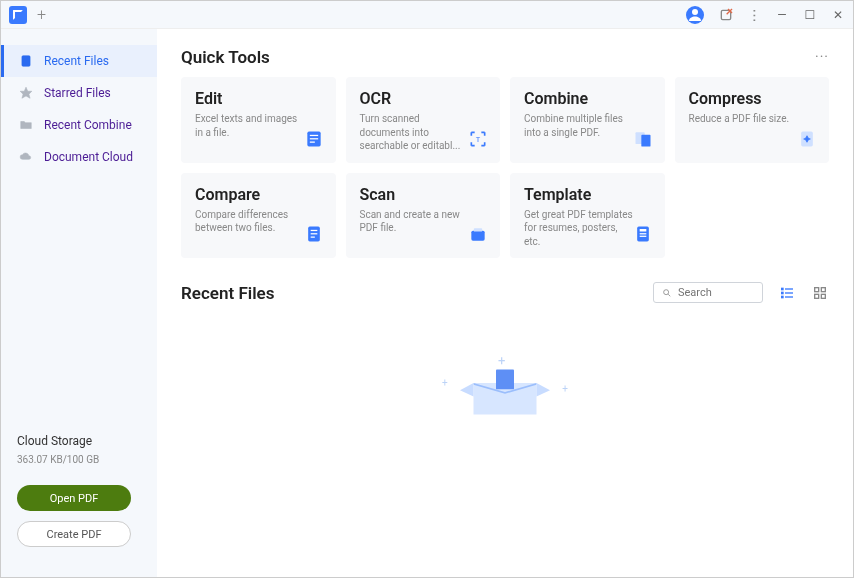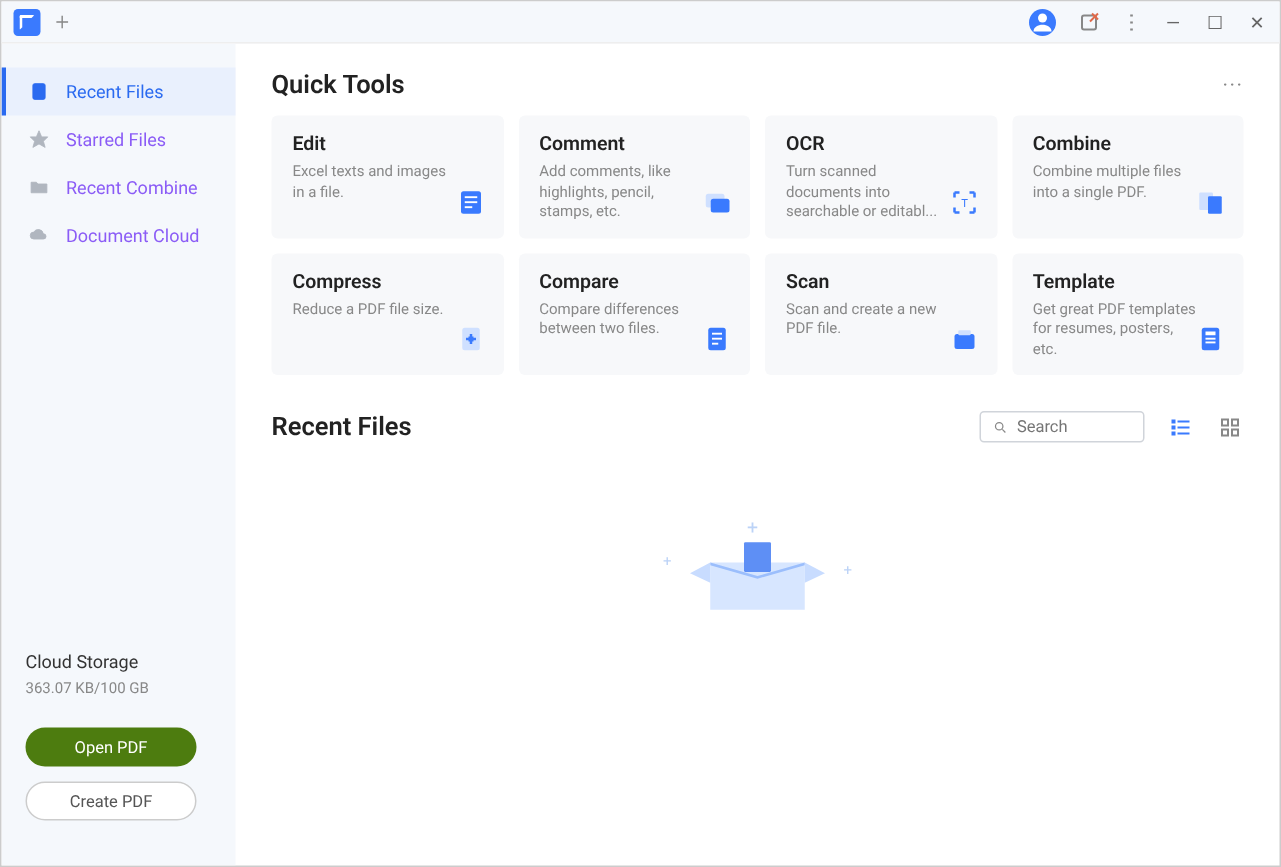--- a/index.html
+++ b/index.html
@@ -11,39 +11,39 @@
   .app-logo-inner { width: 10px; height: 10px; border: 2px solid #fff; border-right-color: transparent; border-bottom-color: transparent; border-radius: 1px; }
   .titlebar-add { color: #888; font-size: 16px; font-weight: 300; cursor: pointer; }
   .titlebar-right { margin-left: auto; display: flex; align-items: center; gap: 14px; }
   .avatar-icon { width: 18px; height: 18px; background: #3a7afe; border-radius: 50%; display:flex;align-items:center;justify-content:center;color:#fff;font-size:10px;}
   .share-icon-box { width:16px;height:16px;position:relative;}
   .share-icon-box svg { width:16px;height:16px;}
   .overflow-icon { color:#888; font-size:14px; letter-spacing:-1px; transform:rotate(90deg);}
   .win-btn { color:#666; width:14px; text-align:center; font-size:12px; cursor:pointer;}
   .body { flex:1; display:flex; overflow:hidden;}
   .sidebar { width:156px; background:#f5f8fc; display:flex; flex-direction:column; padding-top:16px; }
-  .nav-item { display:flex; align-items:center; gap:10px; padding:8px 14px; font-size:12px; color:#8b5cf6; cursor:pointer; border-left:3px solid transparent;}
+  .nav-item { display:flex; align-items:center; gap:10px; padding:8px 14px; font-size:12px; color:#4c1d95; cursor:pointer; border-left:3px solid transparent;}
   .nav-item.active { color:#2a6af0; background:#e9f0fd; border-left-color:#2a6af0;}
   .nav-item.active .nav-icon svg { fill:#2a6af0; stroke:#2a6af0;}
   .nav-icon { width:16px;height:16px; display:flex;align-items:center;justify-content:center;}
   .nav-icon svg { width:14px;height:14px; fill:#b0b6bf; stroke:#b0b6bf;}
   .sidebar-bottom { margin-top:auto; padding: 0 16px 20px 16px; }
   .cloud-label { font-size:12px; color:#333; margin-bottom:6px;}
   .cloud-usage { font-size:10px; color:#888; margin-bottom:20px;}
   .btn { width:114px; height:26px; border-radius:13px; font-size:11px; display:flex;align-items:center;justify-content:center; cursor:pointer; margin-bottom:10px;}
   .btn-primary { background:#4d7c0f; color:#fff; border:none;}
   .btn-secondary { background:#fff; color:#555; border:1px solid #ccc;}
   .main { flex:1; padding:18px 24px 12px 24px; overflow:auto;}
   .section-header { display:flex; align-items:center; justify-content:space-between; margin-bottom:10px;}
   .section-title { font-size:17px; font-weight:600; color:#222;}
   .more-dots { color:#888; letter-spacing:1px; cursor:pointer; font-size:14px;}
   .tools-grid { display:grid; grid-template-columns: repeat(4, 1fr); gap:10px; }
   .tool-card { background:#f7f8fa; border-radius:4px; padding:12px 14px 10px 14px; min-height:68px; position:relative; cursor:pointer; }
   .tool-card.highlight { border:1.5px solid #d23c3c; }
-  .tool-title { font-size:13px; font-weight:600; color:#222; margin-bottom:4px;}
+  .tool-title { font-size:16px; font-weight:600; color:#222; margin-bottom:4px;}
   .tool-desc { font-size:10px; color:#888; line-height:1.35; max-width:110px;}
   .tool-icon { position:absolute; right:10px; bottom:12px; width:24px; height:24px; border-radius:4px; display:flex;align-items:center;justify-content:center;}
   .tool-icon svg { width:20px; height:20px; }
   .recent-header { display:flex; align-items:center; justify-content:space-between; margin-top:24px; margin-bottom:12px;}
   .recent-controls { display:flex; align-items:center; gap:15px;}
   .search-box { display:flex; align-items:center; gap:6px; border:1px solid #d0d4da; border-radius:3px; padding:3px 8px; width:110px;}
   .search-box input { border:none; outline:none; font-size:11px; width:100%; color:#666; background:transparent;}
   .search-box svg { width:12px;height:12px; stroke:#888; fill:none;}
   .view-icon { width:18px;height:18px; display:flex;align-items:center;justify-content:center; cursor:pointer;}
   .view-icon svg { width:16px;height:16px;}
@@ -143,30 +143,20 @@
           <div class="tool-icon">
               <svg viewBox="0 0 24 24">
                 <rect x="4" y="3" width="16" height="18" rx="2" fill="#3a7afe"></rect>
                 <rect x="7" y="7" width="10" height="1.5" fill="#fff"></rect>
                 <rect x="7" y="11" width="10" height="1.5" fill="#fff"></rect>
                 <rect x="7" y="15" width="6" height="1.5" fill="#fff"></rect>
               </svg>
             </div>
         </div>
 
-        <div class="tool-card">
-          <div class="tool-title">Comment</div>
-          <div class="tool-desc">Add comments, like highlights, pencil, stamps, etc.</div>
-          <div class="tool-icon">
-              <svg viewBox="0 0 24 24">
-                <rect x="3" y="5" width="15" height="11" rx="2" fill="#cfe0ff"></rect>
-                <rect x="7" y="9" width="15" height="11" rx="2" fill="#3a7afe"></rect>
-              </svg>
-            </div>
-        </div>
 
 
         <div class="tool-card">
           <div class="tool-title">OCR</div>
           <div class="tool-desc">Turn scanned documents into searchable or editabl...</div>
           <div class="tool-icon">
               <svg viewBox="0 0 24 24">
                 <path d="M4 4h4M4 4v4M20 4h-4M20 4v4M4 20h4M4 20v-4M20 20h-4M20 20v-4" stroke="#3a7afe" stroke-width="2" fill="none"></path>
                 <text x="12" y="16" font-size="9" text-anchor="middle" fill="#3a7afe">T</text>
               </svg>

